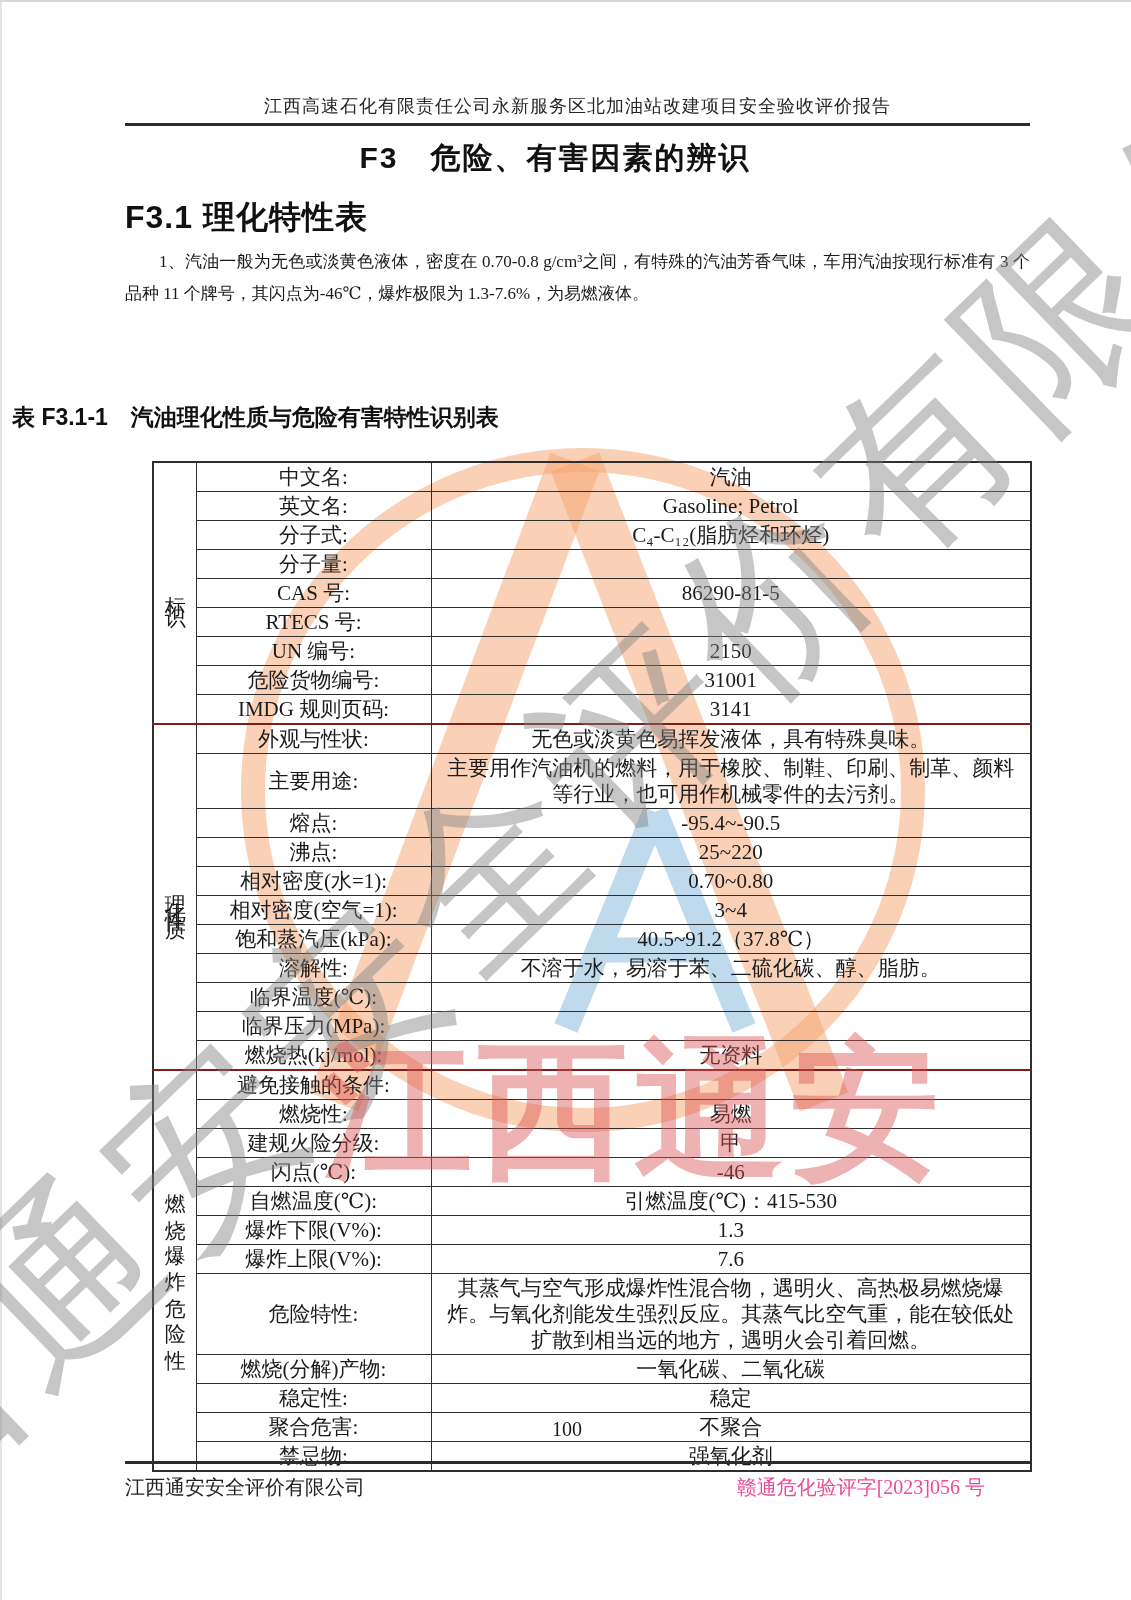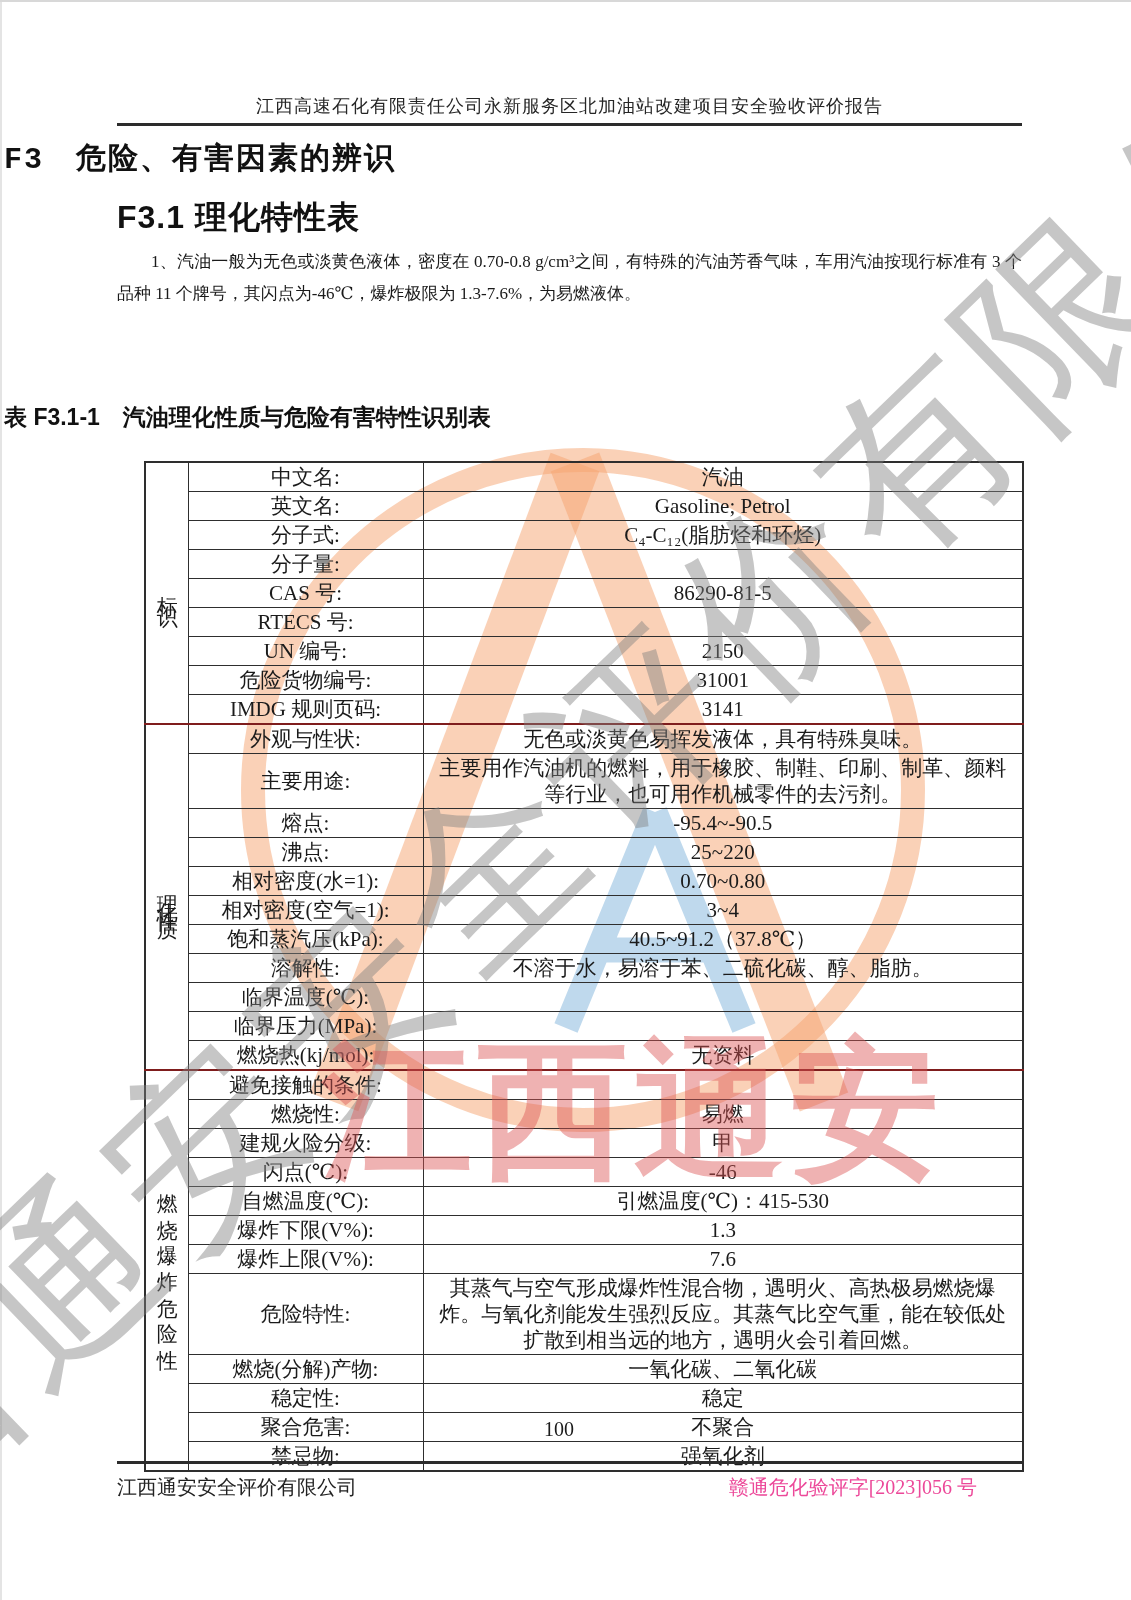--- a/index.html
+++ b/index.html
@@ -6,22 +6,22 @@
   .page{
     position:relative;width:1131px;height:1600px;background:#ffffff;
     margin:0 auto;overflow:hidden;color:#1b1b1b;
     font-family:"Liberation Serif","DejaVu Serif",serif;
     box-shadow:inset 0 2px 0 #d8d8d8, inset 2px 0 0 #e4e4e4;
   }
   
   .hdr{position:absolute;top:94px;left:113px;width:905px;text-align:center;
        font-size:18px;letter-spacing:1px;color:#262626;}
   .hdr-rule{position:absolute;top:123px;left:113px;width:905px;height:3px;background:#2c2c2c;}
-  .doc-title{position:absolute;top:138px;left:0;width:100%;
-       font-family:Liberation Mono, monospace;
+  .doc-title{position:absolute;top:138px;left:0;width:100%;text-align:center;
+       font-family:Liberation Sans, sans-serif;
        font-weight:bold;font-size:30px;letter-spacing:2px;color:#111;}
   .sec-head{position:absolute;top:196px;left:113px;
        font-family:"Liberation Sans","DejaVu Sans",sans-serif;
        font-weight:bold;font-size:32px;color:#111;letter-spacing:1px;}
   .para{position:absolute;top:246px;left:113px;width:905px;
        font-size:17px;line-height:32px;text-indent:2em;text-align:justify;color:#1a1a1a;}
   .tbl-caption{position:absolute;top:402px;left:0;width:100%;text-align:left;
        font-family:"Liberation Sans","DejaVu Sans",sans-serif;
        font-weight:bold;font-size:23px;color:#111;}
   
@@ -41,21 +41,21 @@
   .vg0{letter-spacing:10px;}
   .vg1{letter-spacing:8px;}
   .vg2{letter-spacing:26px;}
   
   .pageno{position:absolute;top:1418px;left:0;width:100%;text-align:center;font-size:20px;margin-left:12px;}
   .ftr-rule{position:absolute;top:1461px;left:113px;width:905px;height:3px;background:#2c2c2c;}
   .ftr-left{position:absolute;top:1474px;left:113px;font-size:20px;color:#222;}
   .ftr-right{position:absolute;top:1474px;right:113px;font-size:20px;color:#ec4899;}
   
   .wm-logo{position:absolute;top:0;left:0;width:1131px;height:1600px;z-index:1;pointer-events:none;}
-  .content-layer{position:absolute;top:0;left:4px;width:1086px;height:1600px;z-index:2;}
+  .content-layer{position:absolute;top:0;left:12px;width:1086px;height:1600px;z-index:2;}
   .wm-diagonal{position:absolute;left:50%;top:800px;transform:translate(-50%,-50%) rotate(-44deg);
        z-index:3;pointer-events:none;white-space:nowrap;
        font-family:"Liberation Sans","DejaVu Sans",sans-serif;
        font-size:188px;letter-spacing:10px;color:rgba(128,128,128,0.45);}
   .wm-red{position:absolute;left:322px;top:1012px;z-index:4;pointer-events:none;white-space:nowrap;
        font-family:"Liberation Sans","DejaVu Sans",sans-serif;font-weight:bold;
        font-size:150px;letter-spacing:6px;color:rgba(219,85,85,0.45);}
 </style>
 </head>
 <body>

